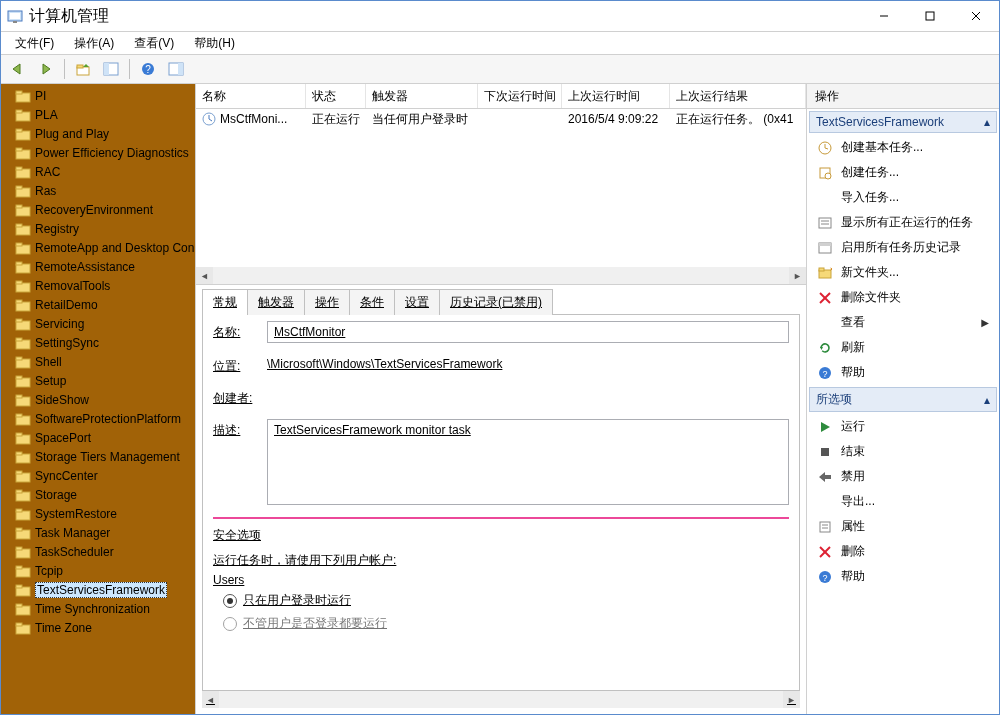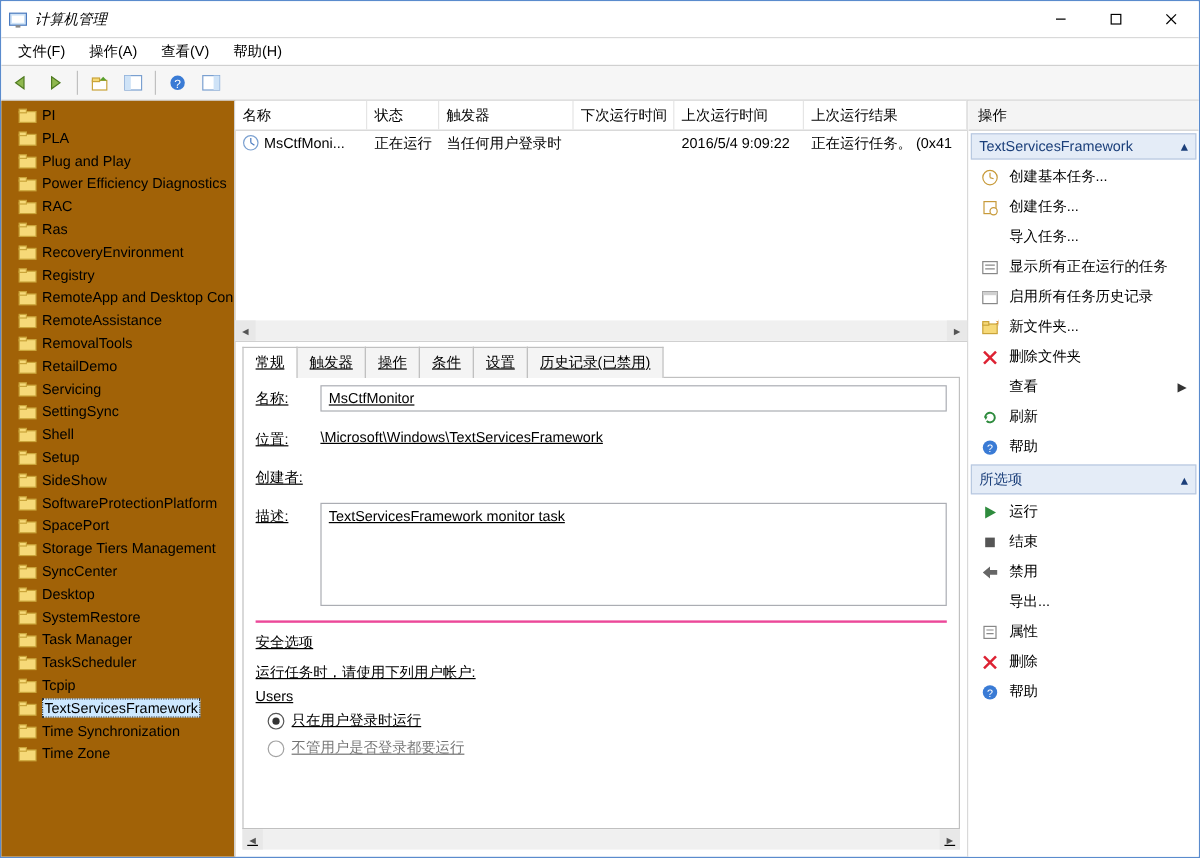--- a/index.html
+++ b/index.html
@@ -1,20 +1,20 @@
 <!DOCTYPE html>
 <html><head>
 <meta charset="utf-8">
 <style>
   html,body{margin:0;padding:0;font-family:"Segoe UI","Microsoft YaHei",Tahoma,sans-serif;font-size:12px;color:#000;background:#fff;}
   .window{width:1000px;height:715px;border:1px solid #5a8bcd;box-sizing:border-box;display:flex;flex-direction:column;overflow:hidden;}
   
   .titlebar{height:30px;background:#fff;display:flex;align-items:center;border-bottom:1px solid #d0d0d0;}
   .titlebar .ico{width:16px;height:16px;margin:0 6px;display:inline-flex;align-items:center;justify-content:center;}
-  .titlebar .title{flex:0 0 auto;font-size:12px;font-style:italic;}
+  .titlebar .title{flex:0 0 auto;font-size:16px;}
   .titlebar .spacer{flex:1;}
   .winbtn{width:46px;height:30px;display:flex;align-items:center;justify-content:center;}
   
   .menubar{height:22px;display:flex;align-items:center;padding:0 6px;gap:4px;border-bottom:1px solid #d0d0d0;background:#fff;text-align:center;}
   .menubar .menuitem{padding:2px 8px;}
   
   .toolbar{height:28px;display:flex;align-items:center;padding:0 4px;gap:2px;border-bottom:1px solid #d0d0d0;background:#f6f6f6;}
   .tbtn{width:24px;height:24px;display:flex;align-items:center;justify-content:center;border:1px solid transparent;}
   .tsep{width:1px;height:20px;background:#c0c0c0;margin:0 3px;}
   
@@ -333,21 +333,21 @@
           </span>
           <span class="lbl">SyncCenter</span>
         </div>
         <div class="tree-item">
           <span class="fico">
             <svg width="16" height="14">
               <rect x="1" y="4" width="14" height="9" fill="#f6d978" stroke="#caa43a"></rect>
               <rect x="1" y="2" width="6" height="3" fill="#f6d978" stroke="#caa43a"></rect>
             </svg>
           </span>
-          <span class="lbl">Desktop</span>
+          <span class="lbl">Storage</span>
         </div>
         <div class="tree-item">
           <span class="fico">
             <svg width="16" height="14">
               <rect x="1" y="4" width="14" height="9" fill="#f6d978" stroke="#caa43a"></rect>
               <rect x="1" y="2" width="6" height="3" fill="#f6d978" stroke="#caa43a"></rect>
             </svg>
           </span>
           <span class="lbl">SystemRestore</span>
         </div>

